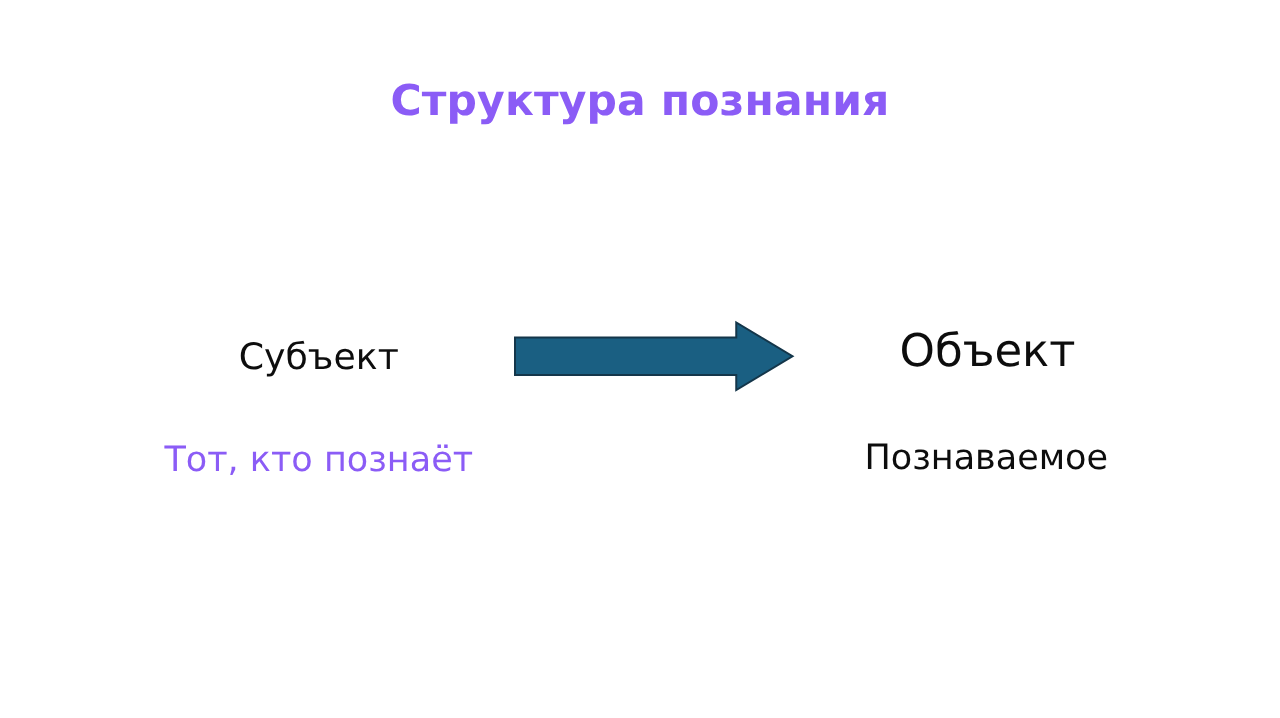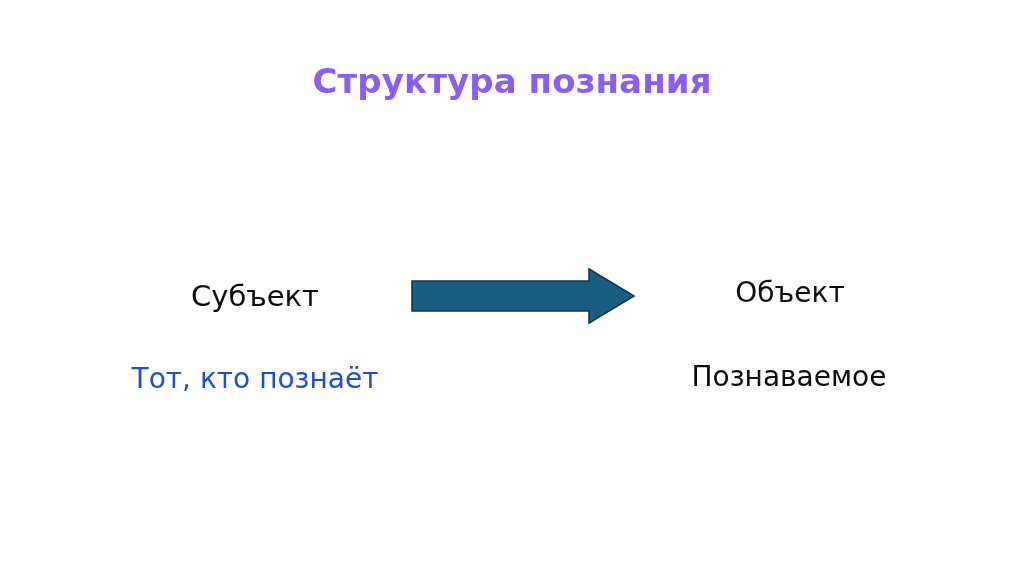--- a/index.html
+++ b/index.html
@@ -33,21 +33,21 @@
     font-weight: 700;
     color: #8b5cf6;
     letter-spacing: 0.1px;
     white-space: nowrap;
   }
 
   
   .diagram {
     position: absolute;
     left: 0;
-    top: 15px;
+    top: 4px;
     width: 1024px;
     height: 408px;
   }
 
   
   .node-subject-label {
     position: absolute;
     left: 60px;
     top: 263px;
     width: 390px;
@@ -58,32 +58,32 @@
     white-space: nowrap;
   }
   .node-subject-desc {
     position: absolute;
     left: 60px;
     top: 346px;
     width: 390px;
     text-align: center;
     font-size: 28px;
     line-height: 36px;
-    color: #1d4ed8;
+    color: #8b5cf6;
     white-space: nowrap;
   }
 
   
   .node-object-label {
     position: absolute;
     left: 640px;
     top: 259px;
     width: 300px;
     text-align: center;
-    font-size: 28px;
+    font-size: 36px;
     line-height: 38px;
     color: #0d0d0d;
     white-space: nowrap;
   }
   .node-object-desc {
     position: absolute;
     left: 635px;
     top: 343px;
     width: 308px;
     text-align: center;

